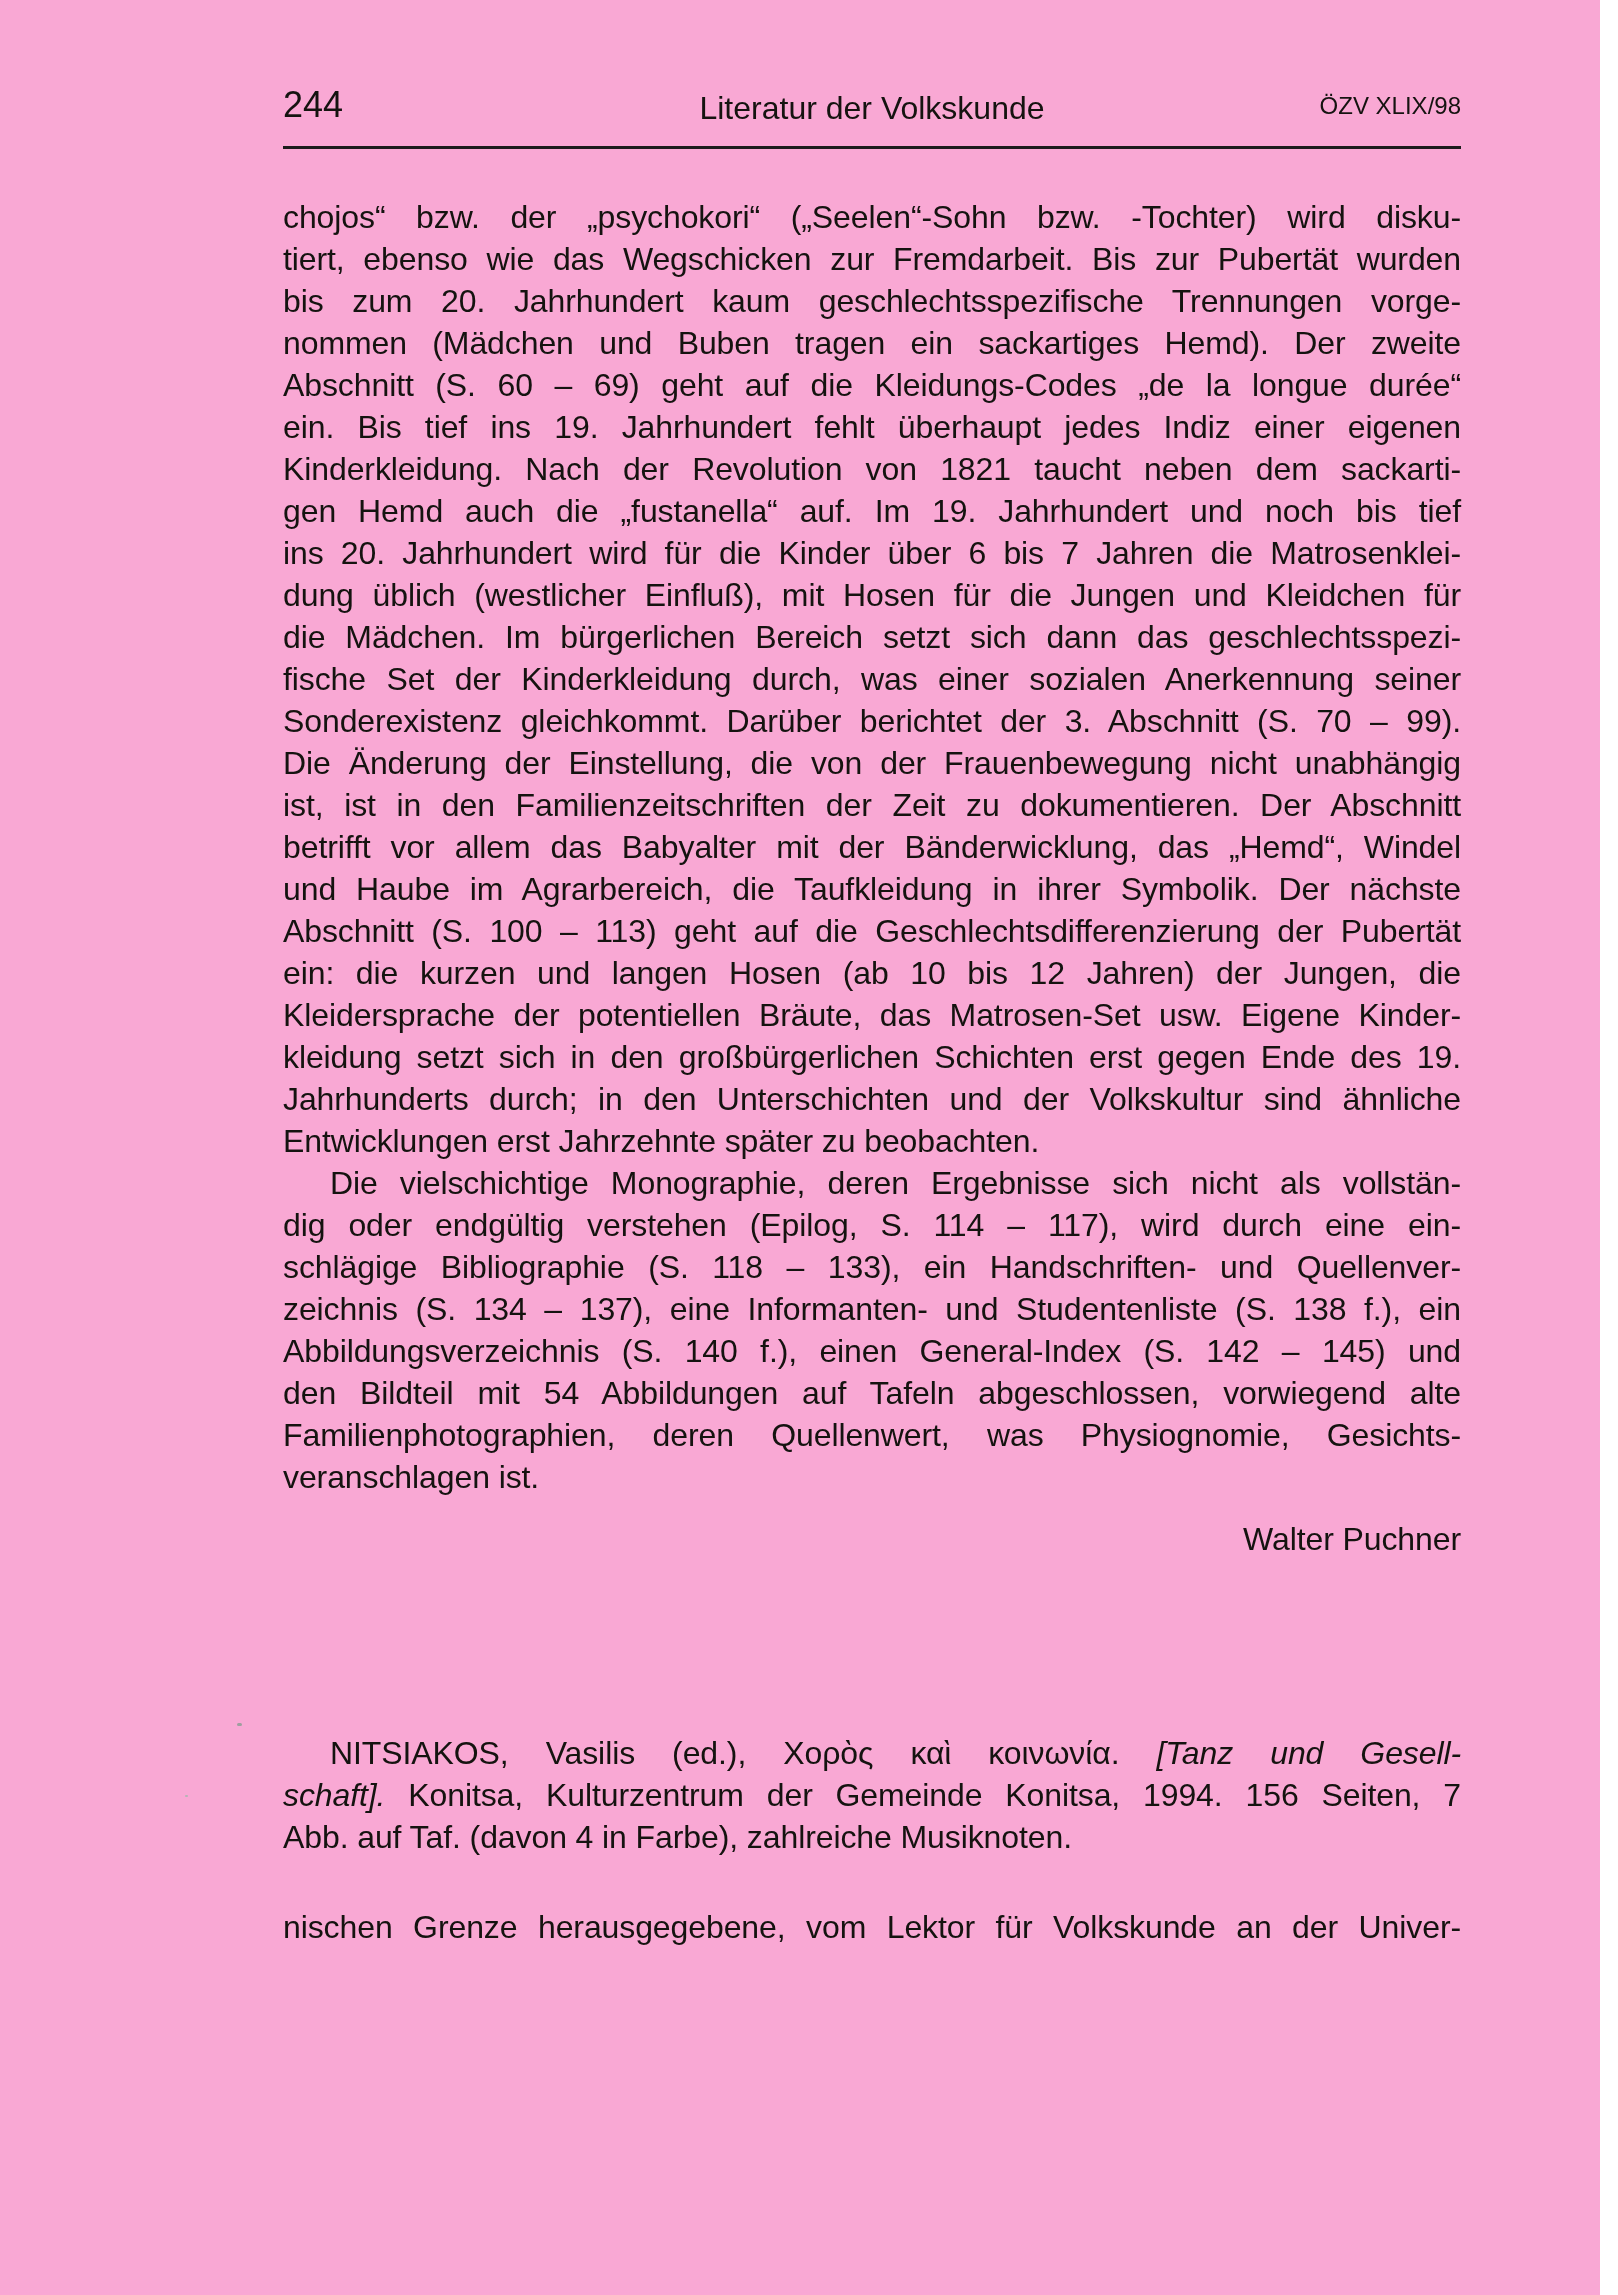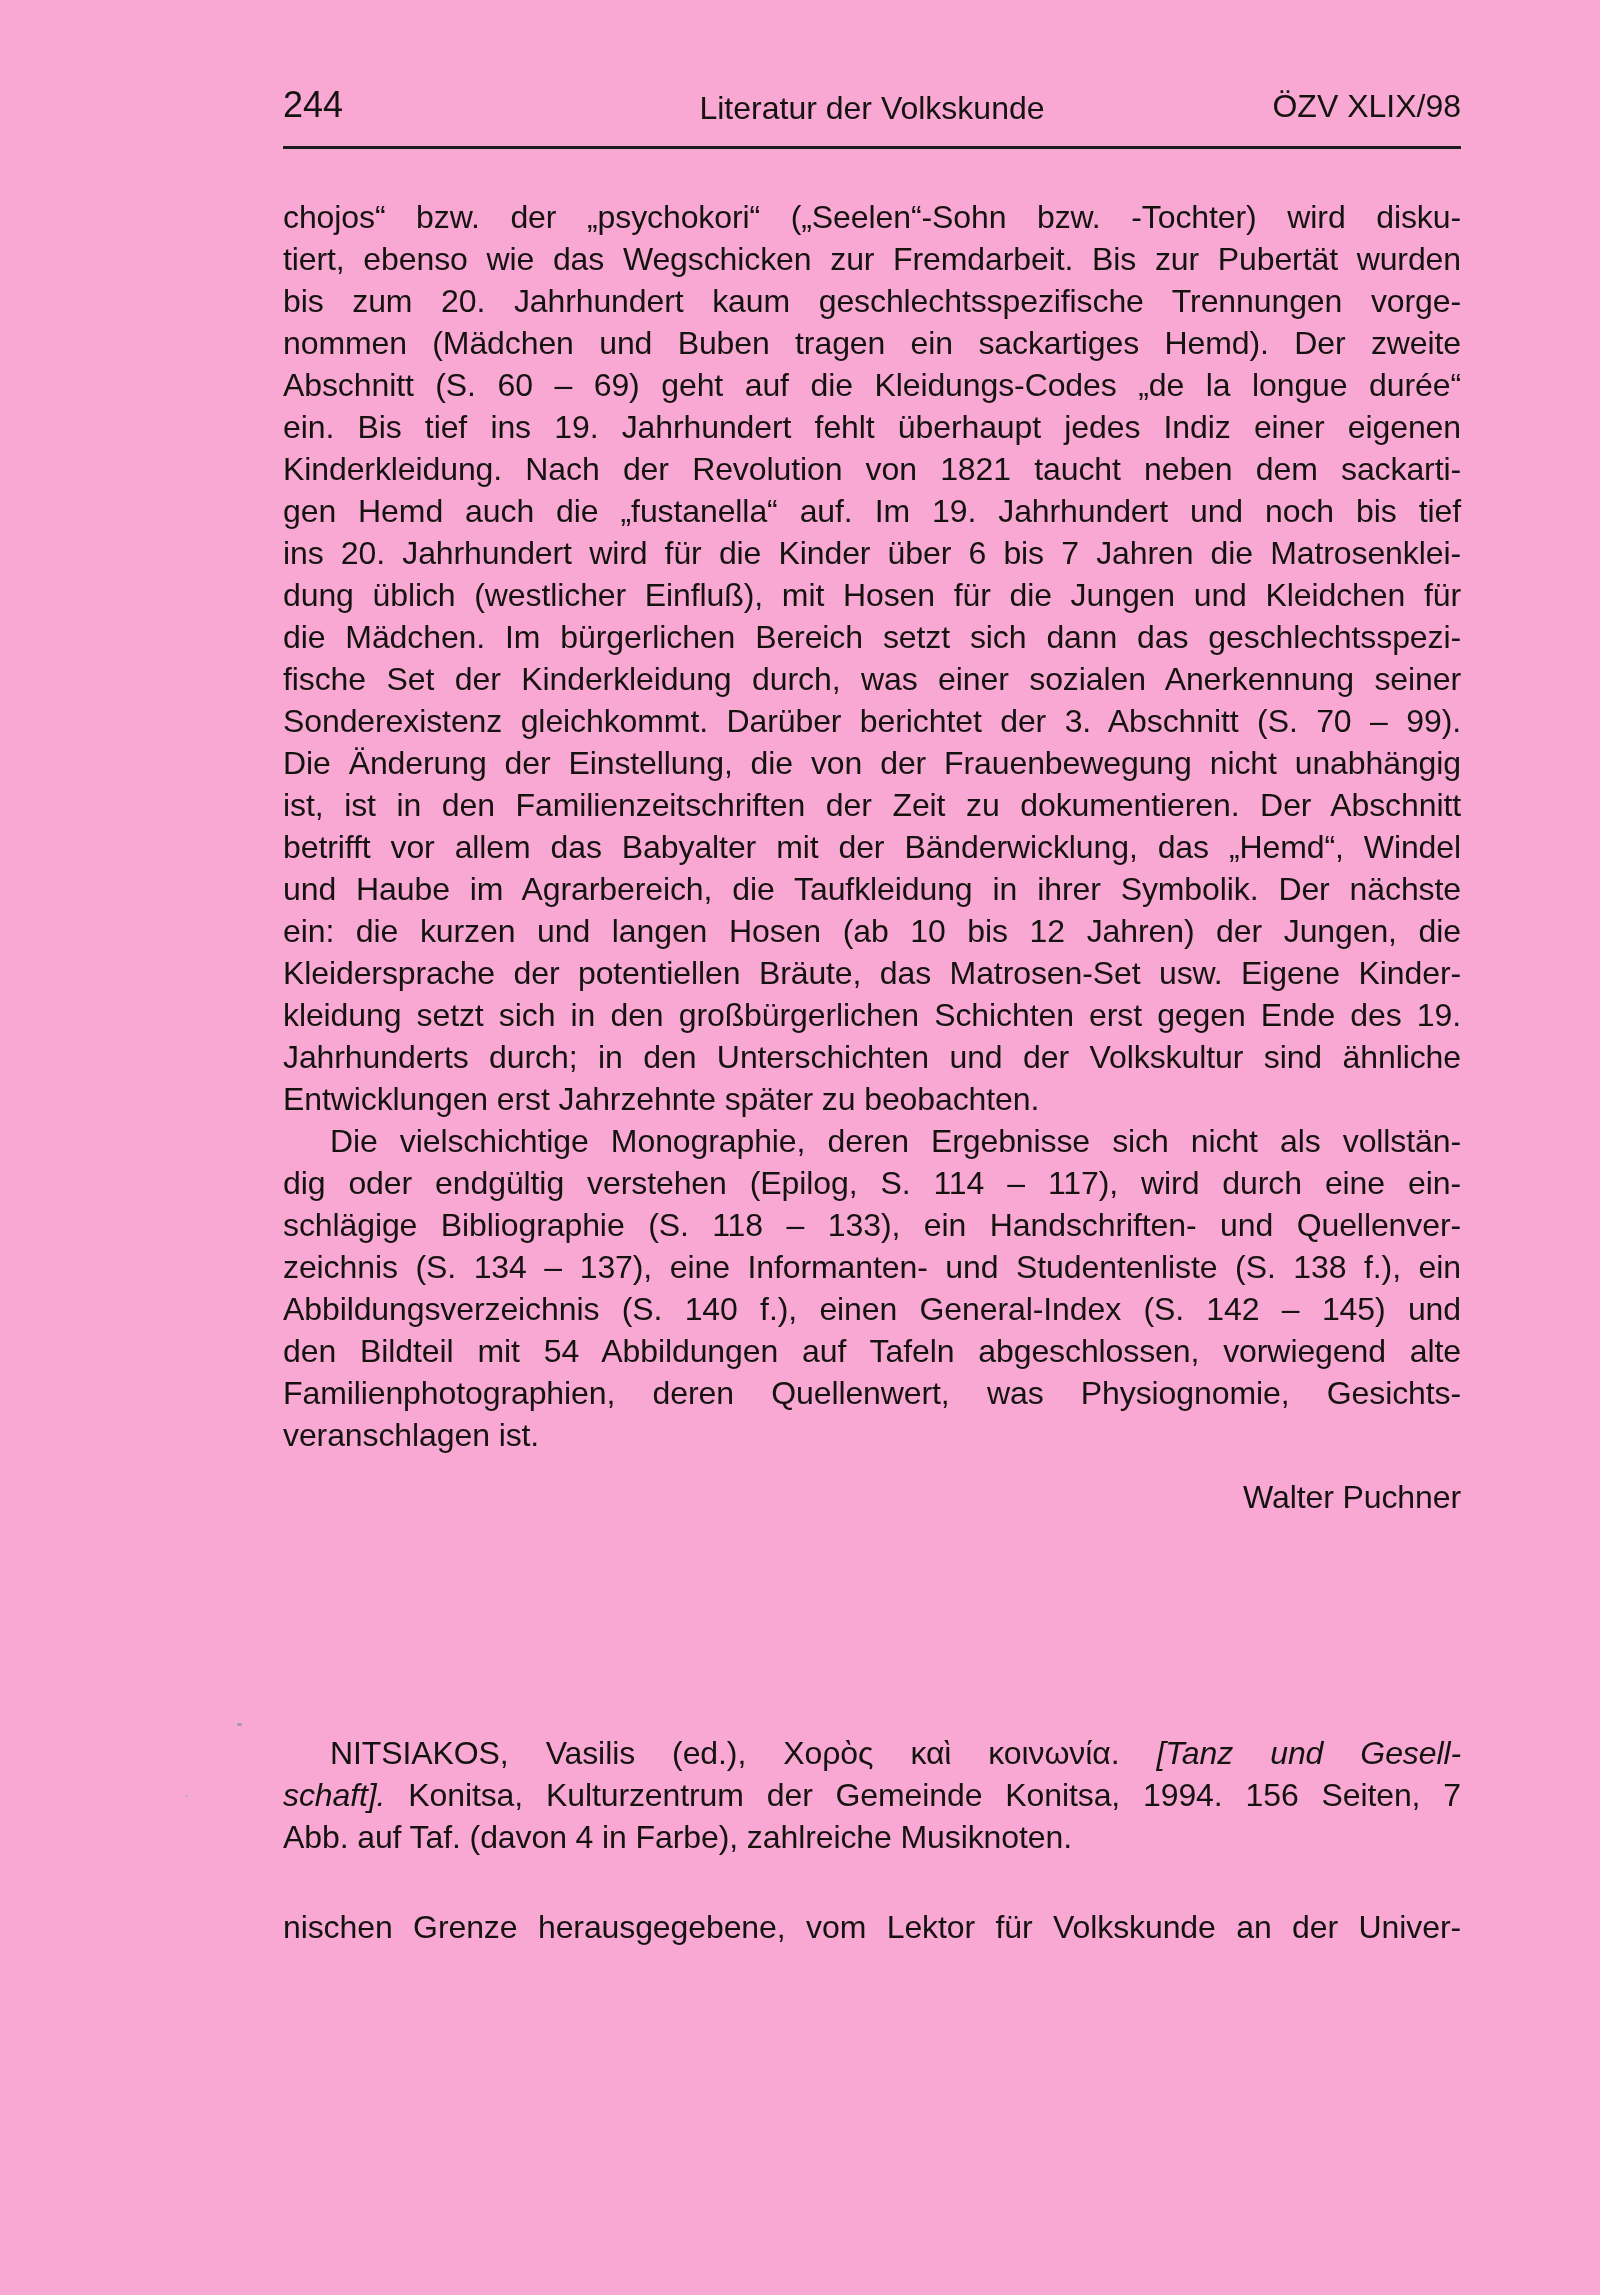--- a/index.html
+++ b/index.html
@@ -37,21 +37,21 @@
     width: 100%;
     top: 4.9px;
     text-align: center;
     font-size: 32px;
     line-height: 39px;
   }
   .issue {
     position: absolute;
     right: 0;
     top: 1.6px;
-    font-size: 32px;
+    font-size: 24px;
     line-height: 40px;
   }
   .rule {
     position: absolute;
     left: 283px;
     width: 1178px;
     top: 146px;
     height: 3.2px;
     background: #1c1c1c;
   }
@@ -105,20 +105,21 @@
         <div class="line">gen Hemd auch die „fustanella“ auf. Im 19. Jahrhundert und noch bis tief</div>
         <div class="line">ins 20. Jahrhundert wird für die Kinder über 6 bis 7 Jahren die Matrosenklei-</div>
         <div class="line">dung üblich (westlicher Einfluß), mit Hosen für die Jungen und Kleidchen für</div>
         <div class="line">die Mädchen. Im bürgerlichen Bereich setzt sich dann das geschlechtsspezi-</div>
         <div class="line">fische Set der Kinderkleidung durch, was einer sozialen Anerkennung seiner</div>
         <div class="line">Sonderexistenz gleichkommt. Darüber berichtet der 3. Abschnitt (S. 70 – 99).</div>
         <div class="line">Die Änderung der Einstellung, die von der Frauenbewegung nicht unabhängig</div>
         <div class="line">ist, ist in den Familienzeitschriften der Zeit zu dokumentieren. Der Abschnitt</div>
         <div class="line">betrifft vor allem das Babyalter mit der Bänderwicklung, das „Hemd“, Windel</div>
         <div class="line">und Haube im Agrarbereich, die Taufkleidung in ihrer Symbolik. Der nächste</div>
+        <div class="line">Abschnitt (S. 100 – 113) geht auf die Geschlechtsdifferenzierung der Pubertät</div>
         <div class="line">ein: die kurzen und langen Hosen (ab 10 bis 12 Jahren) der Jungen, die</div>
         <div class="line">Kleidersprache der potentiellen Bräute, das Matrosen-Set usw. Eigene Kinder-</div>
         <div class="line">kleidung setzt sich in den großbürgerlichen Schichten erst gegen Ende des 19.</div>
         <div class="line">Jahrhunderts durch; in den Unterschichten und der Volkskultur sind ähnliche</div>
         <div class="line end">Entwicklungen erst Jahrzehnte später zu beobachten.</div>
       </div>
     <div>
         <div class="line indent">Die vielschichtige Monographie, deren Ergebnisse sich nicht als vollstän-</div>
         <div class="line">dig oder endgültig verstehen (Epilog, S. 114 – 117), wird durch eine ein-</div>
         <div class="line">schlägige Bibliographie (S. 118 – 133), ein Handschriften- und Quellenver-</div>

